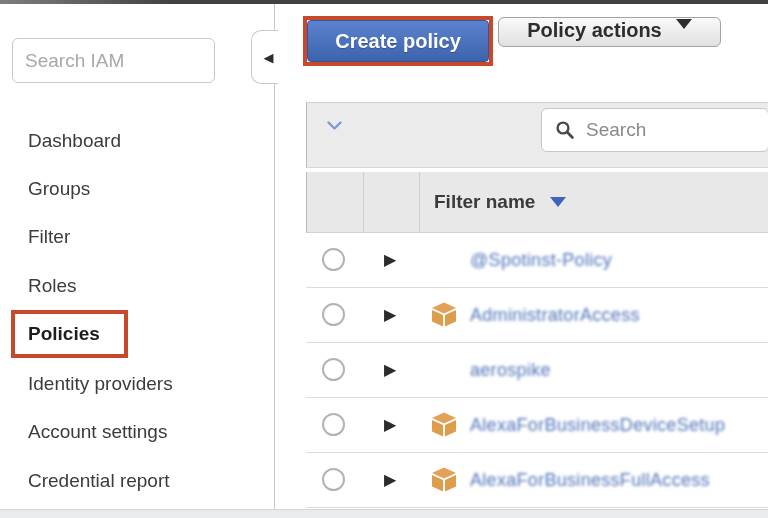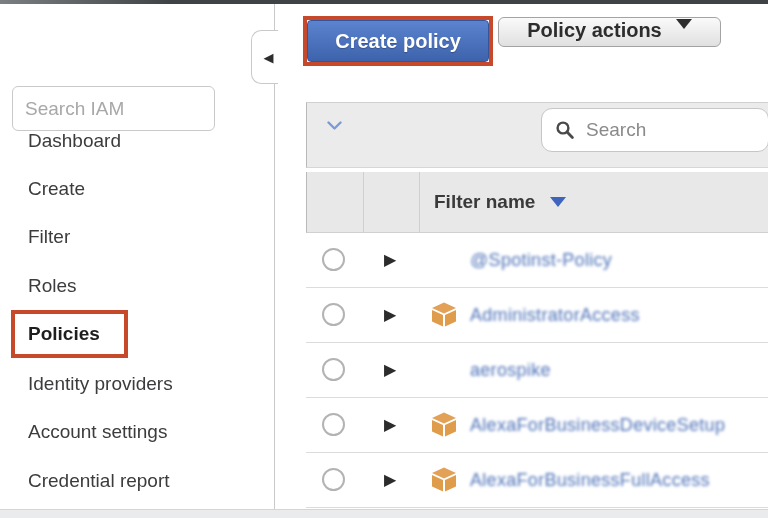--- a/index.html
+++ b/index.html
@@ -7,21 +7,21 @@
        font-family:"Liberation Sans","DejaVu Sans",sans-serif;}
 
   .top-chrome{position:absolute;left:0;top:0;width:768px;height:4px;
               background:linear-gradient(90deg,#7c7f82,#3f4346 22%,#3f4346);}
 
   
   .sidebar{position:absolute;left:0;top:4px;width:274px;height:505px;background:#fff;
            border-right:1px solid #c9c9c9;box-sizing:content-box;}
   .search-iam{position:absolute;left:12px;top:34px;width:203px;height:45px;
               border:1px solid #c9c9c9;border-radius:6px;box-sizing:border-box;
-              font-family:inherit;font-size:19px;color:#333;padding:0 12px;outline:none;margin-top:48px;}
+              font-family:inherit;font-size:19px;color:#333;padding:0 12px;outline:none;}
   .search-iam::placeholder{color:#a8a8a8;}
   .nav-item{position:absolute;left:28px;height:24px;line-height:24px;font-size:19px;
             color:#3c3c3e;white-space:nowrap;cursor:pointer;}
   .nav-item.active{font-weight:bold;color:#1e1e1e;text-align:right;}
 
   .annotation{position:absolute;border:4px solid var(--annotation,#c7492c);box-sizing:border-box;}
   .annotation.policies-box{left:11px;top:306px;width:117px;height:48px;}
 
   .collapse-tab{position:absolute;left:251px;top:30px;width:27px;height:54px;background:#fff;
                 border:1px solid #c9c9c9;border-right:none;border-radius:10px 0 0 10px;
@@ -47,21 +47,21 @@
   .caret-blue{width:0;height:0;border-left:8px solid transparent;border-right:8px solid transparent;
               border-top:10px solid var(--caret-blue,#3e64bd);}
 
   
   .filter-bar{position:absolute;left:306px;top:102px;width:462px;height:66px;background:#ebebeb;
               border-left:1px solid #b9b9b9;border-top:1px solid #d0d0d0;border-bottom:1px solid #d6d6d6;
               box-sizing:border-box;}
   .filter-link{position:absolute;left:20px;top:18px;display:flex;align-items:center;gap:12px;
                font-size:19px;font-weight:bold;color:var(--link-blue,#3a60b0);cursor:pointer;}
   .table-search{position:absolute;left:234px;top:5px;width:228px;height:44px;background:#fff;
-                border:1px solid #c6c6c6;border-radius:11px;box-sizing:border-box;
+                border:1px solid #c6c6c6;border-radius:6px;box-sizing:border-box;
                 display:flex;align-items:center;padding-left:13px;gap:9px;}
   .table-search input{border:none;outline:none;flex:1;font-family:inherit;font-size:19px;color:#333;
                       background:transparent;min-width:0;}
   .table-search input::placeholder{color:#8a8a8a;}
 
   
   .header-row{position:absolute;left:306px;top:172px;width:462px;height:61px;background:#e8e8e8;
               border-left:1px solid #b9b9b9;border-bottom:1px solid #d0d0d0;box-sizing:border-box;}
   .header-row .divider{position:absolute;top:0;width:1px;height:100%;background:#cfcfcf;}
   .header-label{position:absolute;left:127px;top:50%;transform:translateY(-50%);
@@ -87,21 +87,21 @@
 <body>
 
 <div id="app">
 
   <div class="top-chrome"></div>
 
   <div class="sidebar">
     <input class="search-iam" type="text" placeholder="Search IAM" style="">
     <nav>
         <div class="nav-item" style="top: 125px;">Dashboard</div>
-        <div class="nav-item" style="top: 173px;">Create</div>
+        <div class="nav-item" style="top: 173px;">Groups</div>
         <div class="nav-item" style="top: 221px;">Filter</div>
         <div class="nav-item" style="top: 270px;">Roles</div>
         <div class="nav-item active" style="top: 318px;">Policies</div>
         <div class="nav-item" style="top: 368px;">Identity providers</div>
         <div class="nav-item" style="top: 416px;">Account settings</div>
         <div class="nav-item" style="top: 465px;">Credential report</div>
       </nav>
     <div class="annotation policies-box"></div>
   </div>
 

